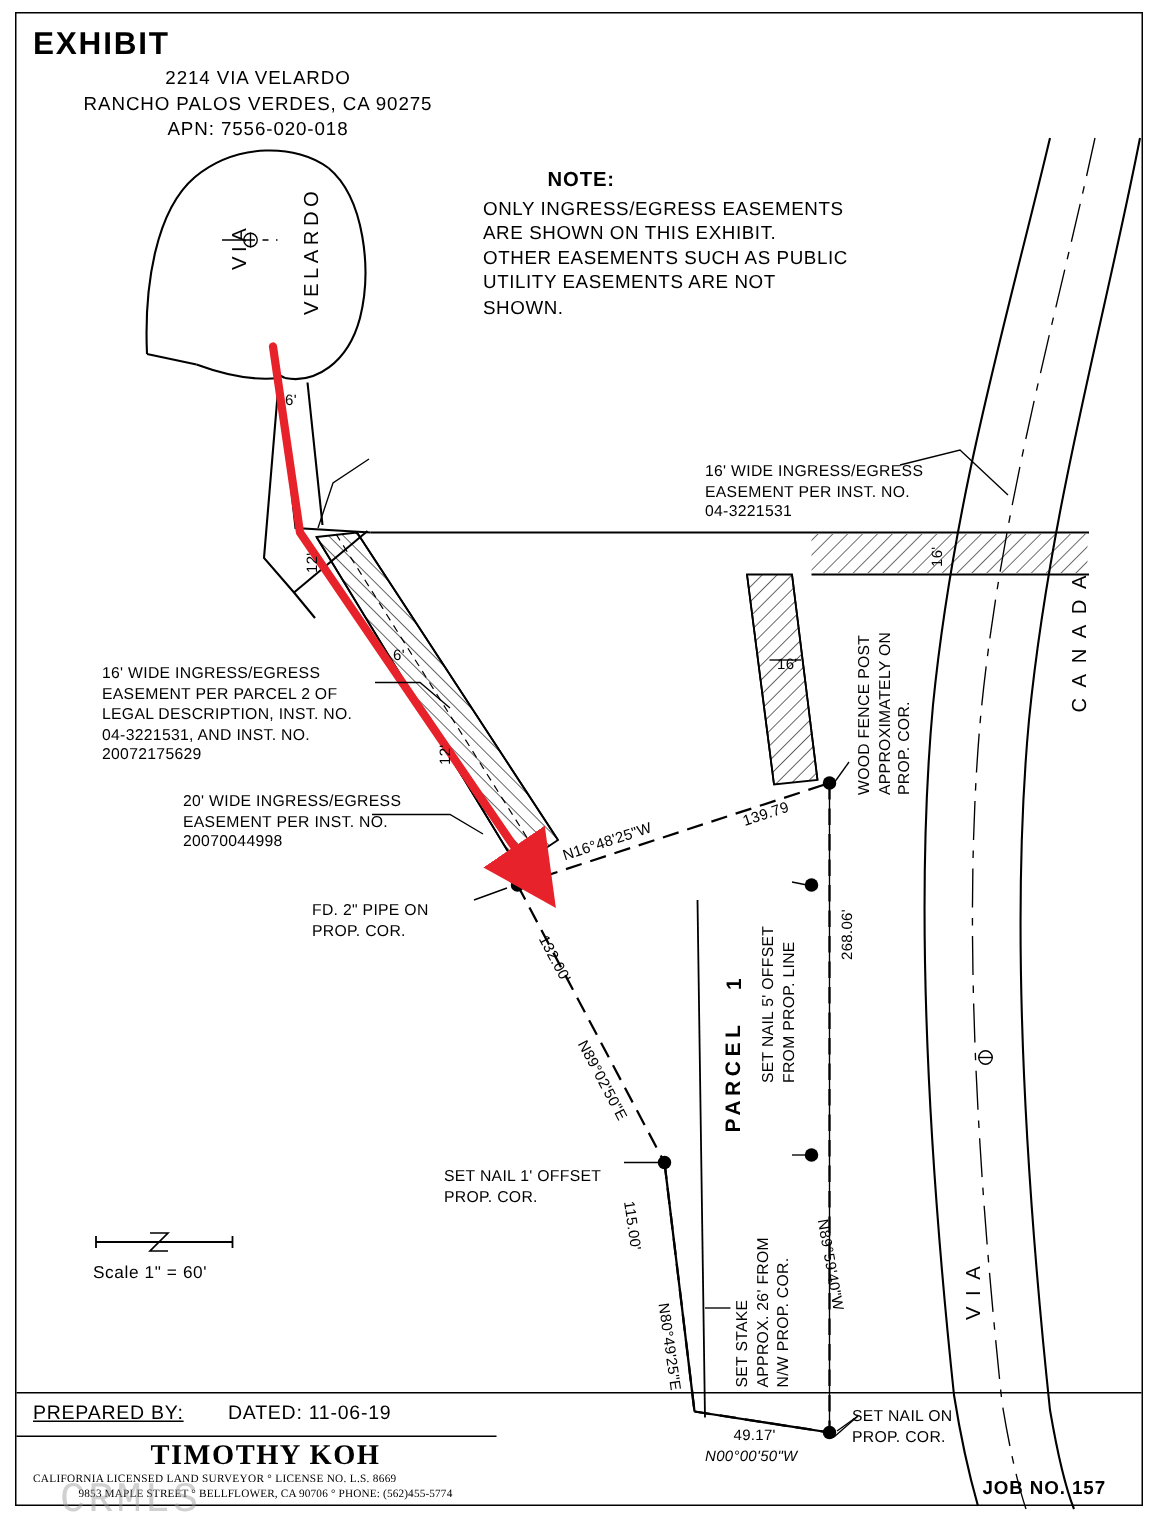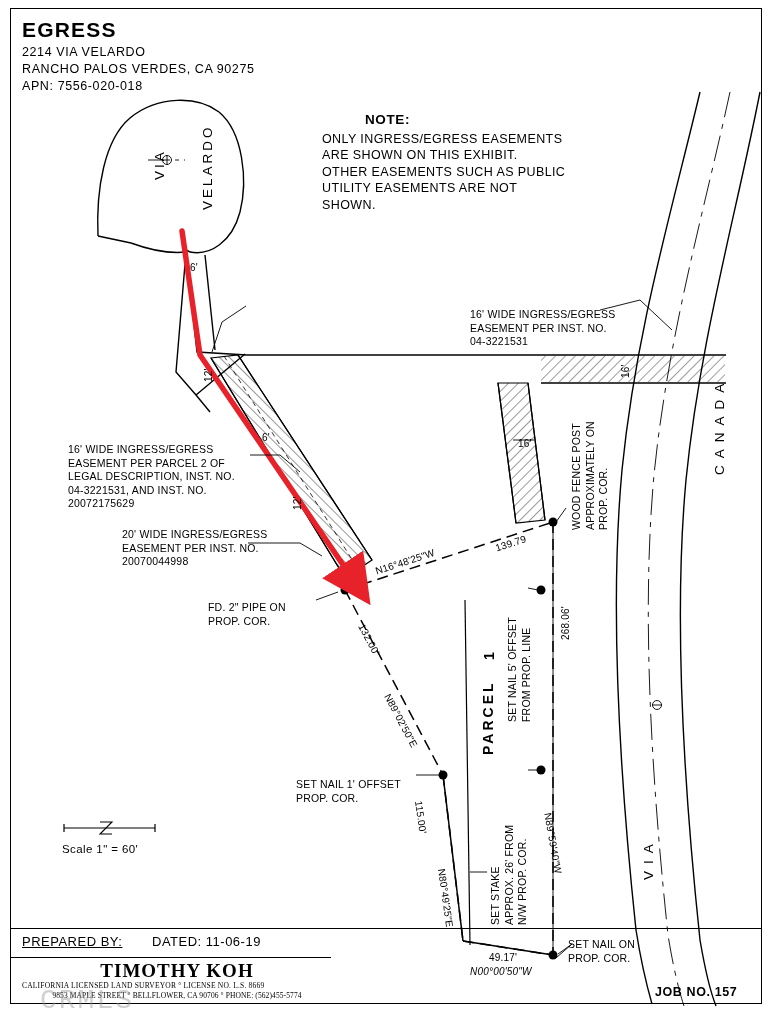--- a/index.html
+++ b/index.html
@@ -39,20 +39,21 @@
     font-size: 21px;
     font-weight: bold;
     letter-spacing: 1.2px;
     font-family: "Liberation Sans", sans-serif;
   }
   .addr-line {
     font-size: 12.5px;
     letter-spacing: 0.6px;
     margin-top: 3px;
     font-family: "Liberation Sans", sans-serif;
+    text-align: center;
   }
 
   
   #note-block {
     left: 322px;
     top: 112px;
     width: 280px;
     font-size: 12.5px;
     line-height: 16.5px;
     letter-spacing: 0.4px;
@@ -163,21 +164,21 @@
   #map-svg { position: absolute; left: 0; top: 0; }
 </style>
 </head>
 <body>
 
 <div id="page">
 
   <div class="abs border-rect"></div>
 
   <div class="abs" id="title-block">
-    <div id="exhibit-title">EGRESS</div>
+    <div id="exhibit-title">EXHIBIT</div>
     <div class="addr-line">2214 VIA VELARDO</div>
     <div class="addr-line">RANCHO PALOS VERDES, CA 90275</div>
     <div class="addr-line">APN:  7556-020-018</div>
   </div>
 
   <div class="abs" id="note-block">
     <div id="note-title">NOTE:</div>
     <div>ONLY INGRESS/EGRESS EASEMENTS</div>
     <div>ARE SHOWN ON THIS EXHIBIT.</div>
     <div>OTHER EASEMENTS SUCH AS PUBLIC</div>

